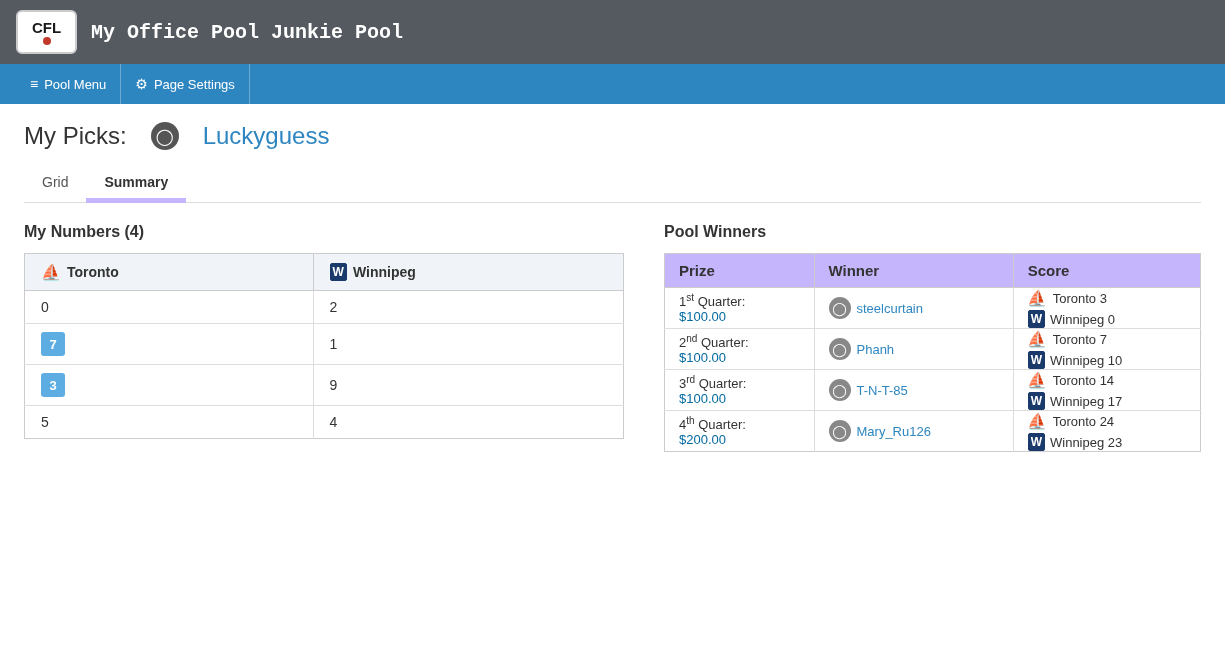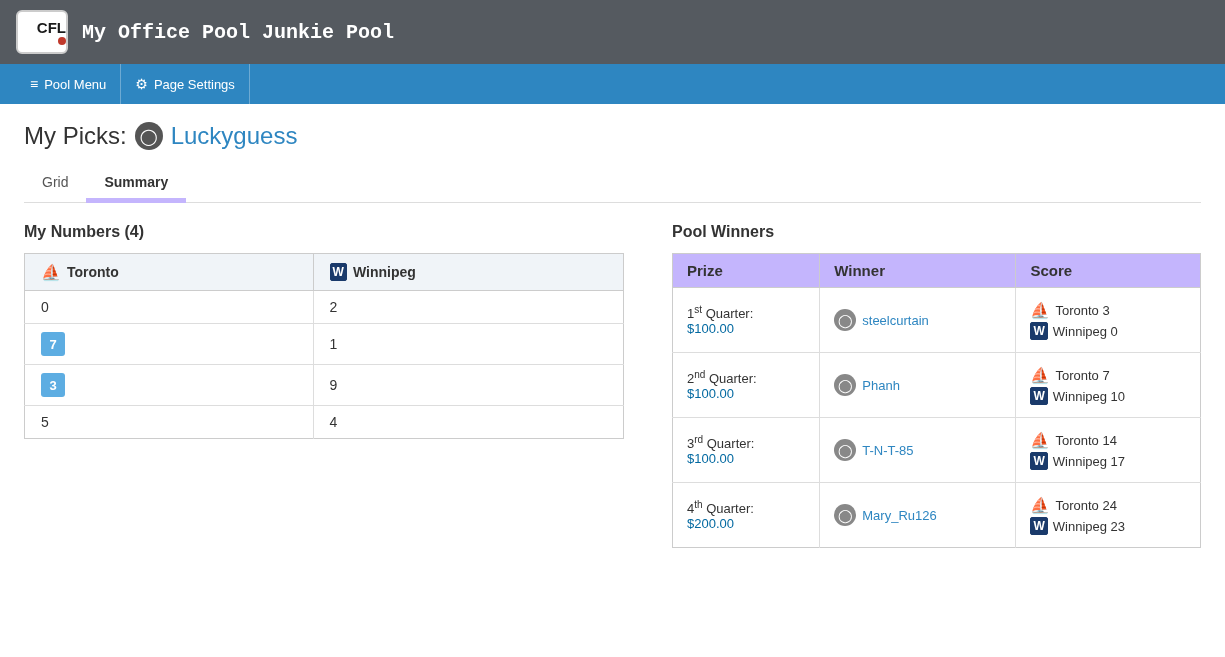--- a/index.html
+++ b/index.html
@@ -7,24 +7,24 @@
 
     
     .header {
       background: #555a60;
       padding: 10px 16px;
       display: flex;
       align-items: center;
       gap: 14px;
     }
     .cfl-logo {
-      width: 52px; height: 44px;
+      width: 61px; height: 44px;
       background: #fff;
       border-radius: 6px;
-      display: flex; flex-direction: column; align-items: flex-end; justify-content: center;
+      display: flex; flex-direction: column; align-items: center; justify-content: center;
       font-weight: bold; font-size: 13px; color: #333; line-height: 1;
       border: 2px solid #ccc;
     }
     .cfl-logo .cfl-text { font-size: 15px; font-weight: 900; color: #1a1a1a; }
     .cfl-logo .cfl-dot { width: 8px; height: 8px; background: #c0392b; border-radius: 50%; margin-top: 2px; }
     .header-title { color: #fff; font-family: Liberation Mono, monospace; }
     .header-title h1 { font-size: 20px; font-weight: 600; }
     .header-title p { font-size: 12px; color: #ccc; margin-top: 1px; }
 
     
@@ -52,21 +52,21 @@
     
     .page-content {
       padding: 18px 24px;
     }
 
     .page-title {
       font-size: 24px;
       font-weight: 400;
       display: flex;
       align-items: center;
-      gap: 8px;
+      gap: 24px;
       margin-bottom: 16px;
     }
     .page-title .username {
       color: #2e86c1;
       font-weight: 400;
     }
     .user-avatar {
       width: 28px; height: 28px;
       background: #555;
       border-radius: 50%;
@@ -146,40 +146,40 @@
       border-radius: 3px;
       font-weight: 600;
       font-size: 13px;
     }
     .num-badge.green {
       background: #5dade2;
       color: #fff;
     }
 
     
-    .right-panel { flex: 1; margin-left: 8px; }
+    .right-panel { flex: 1; }
 
     
     .winners-table {
       width: 100%;
       border-collapse: collapse;
       border: 1px solid #ccc;
     }
     .winners-table th {
       background: #c4b5fd;
       padding: 8px 14px;
       text-align: left;
       font-weight: 600;
       border-right: 1px solid #ccc;
       border-bottom: 1px solid #ccc;
       font-size: 15px;
     }
     .winners-table th:last-child { border-right: none; }
     .winners-table td {
-      padding: 12px 14px;
+      padding: 0 14px;
       border-right: 1px solid #ddd;
       border-bottom: 1px solid #ddd;
       vertical-align: middle;
       font-size: 13px;
     }
     .winners-table td:last-child { border-right: none; }
     .winners-table tr:last-child td { border-bottom: none; }
 
     .prize-cell .prize-label { font-weight: 400; }
     .prize-cell .prize-label sup { font-size: 10px; }

